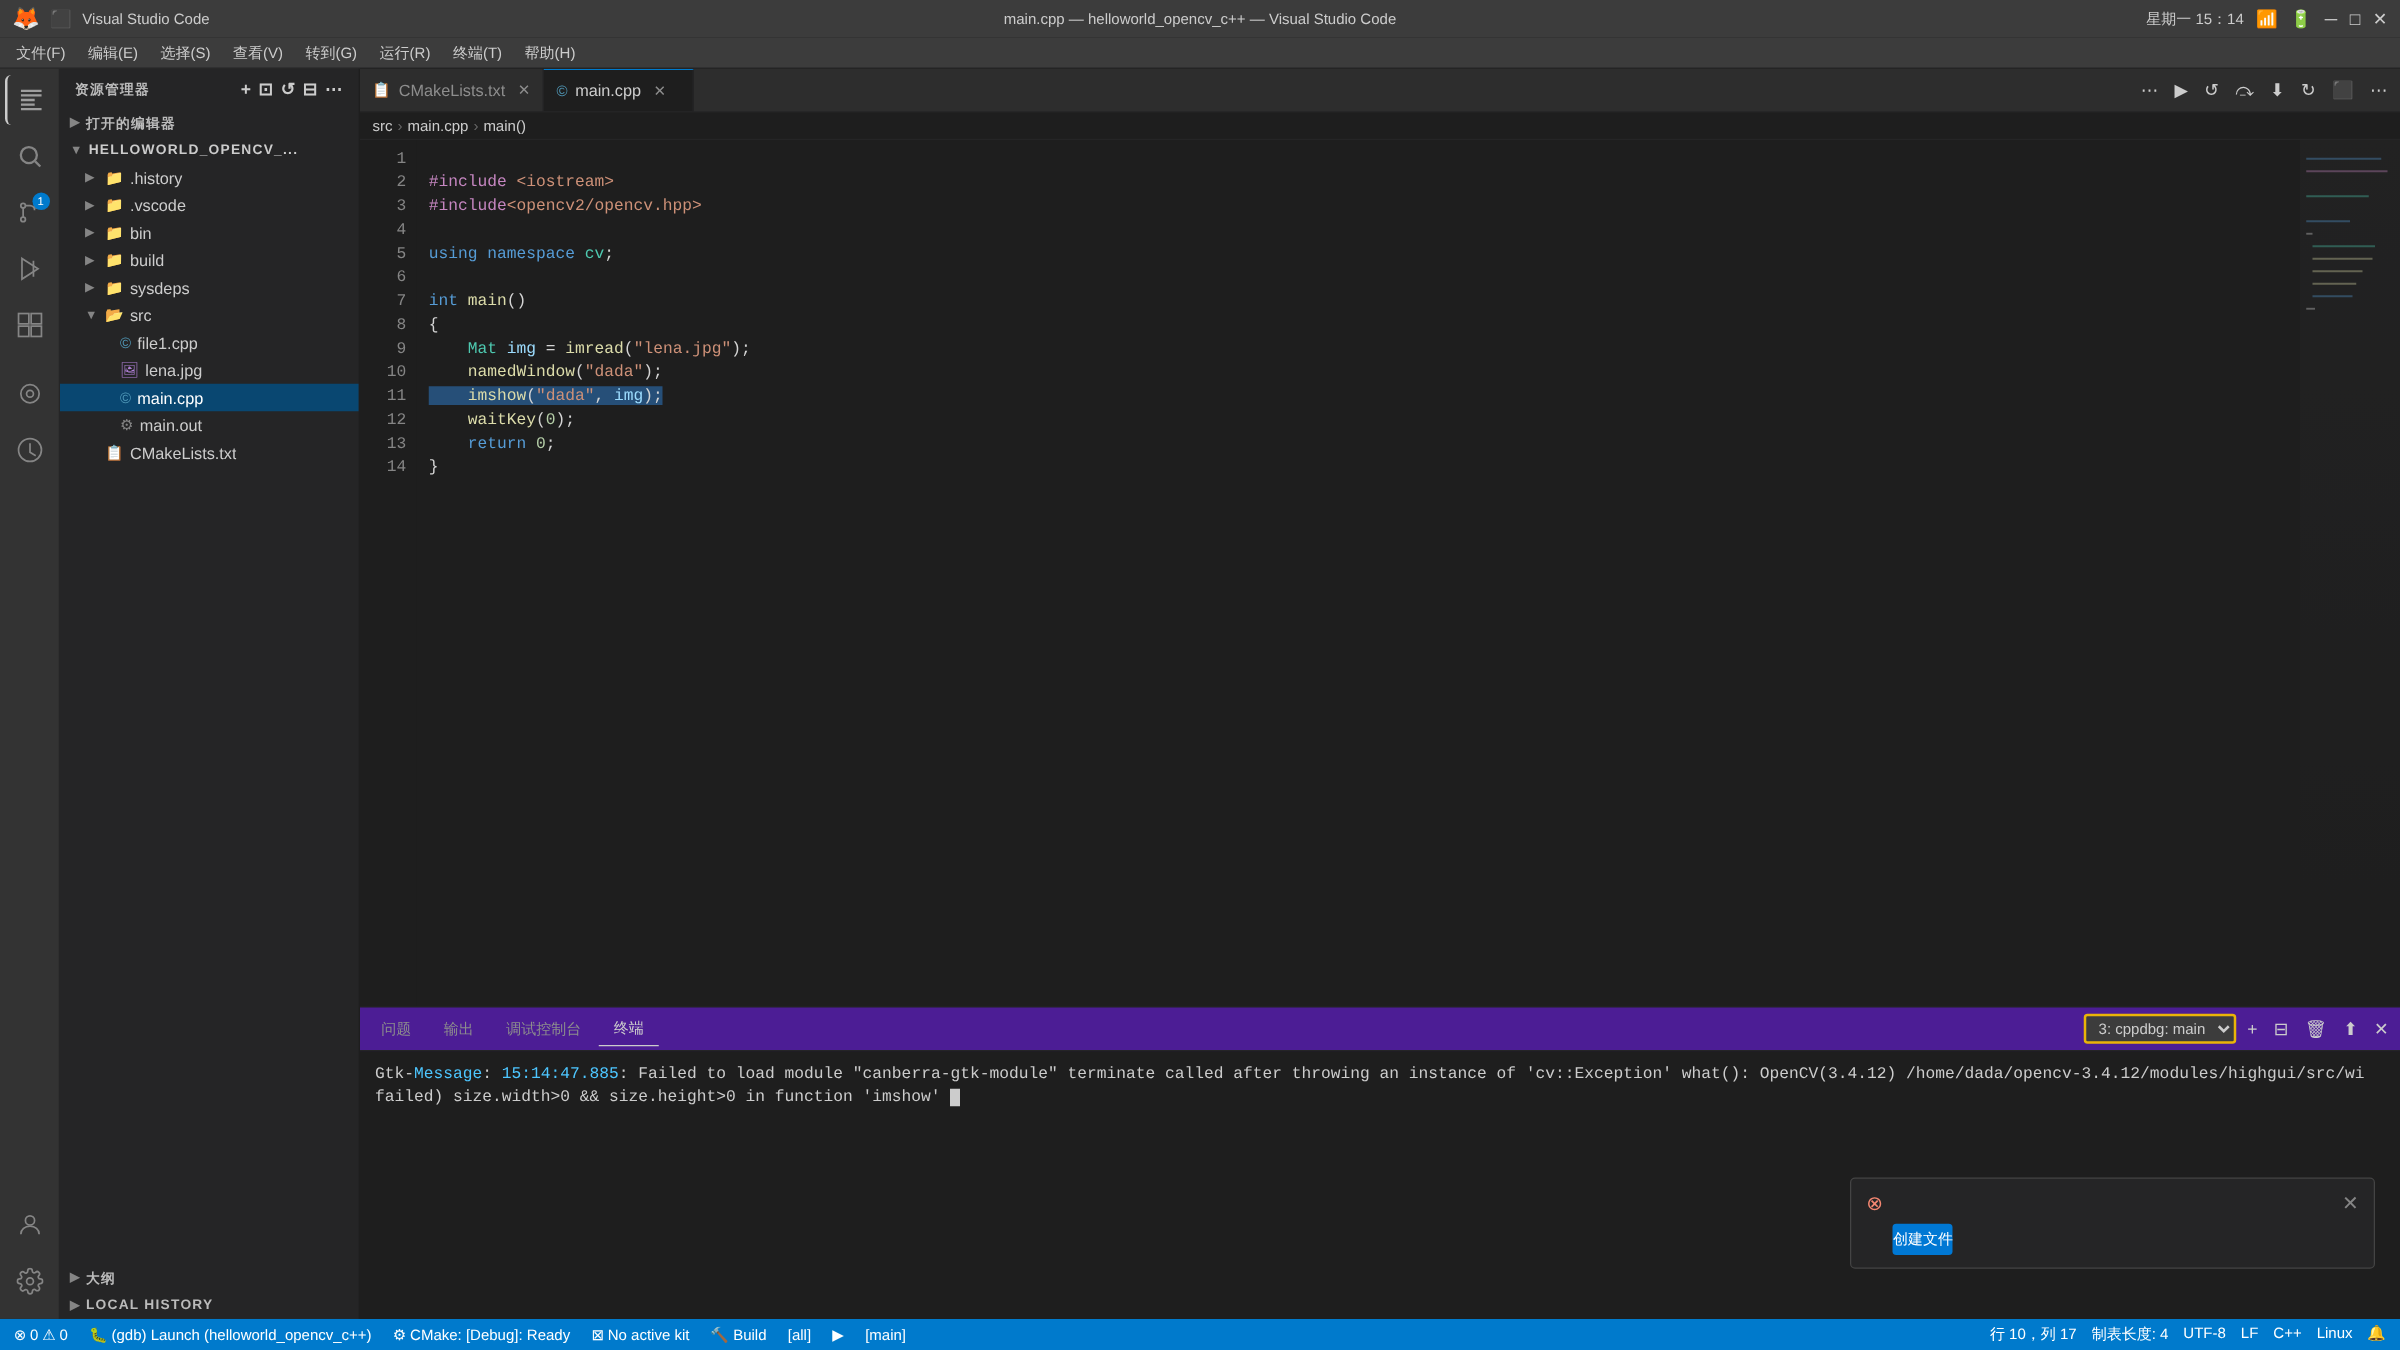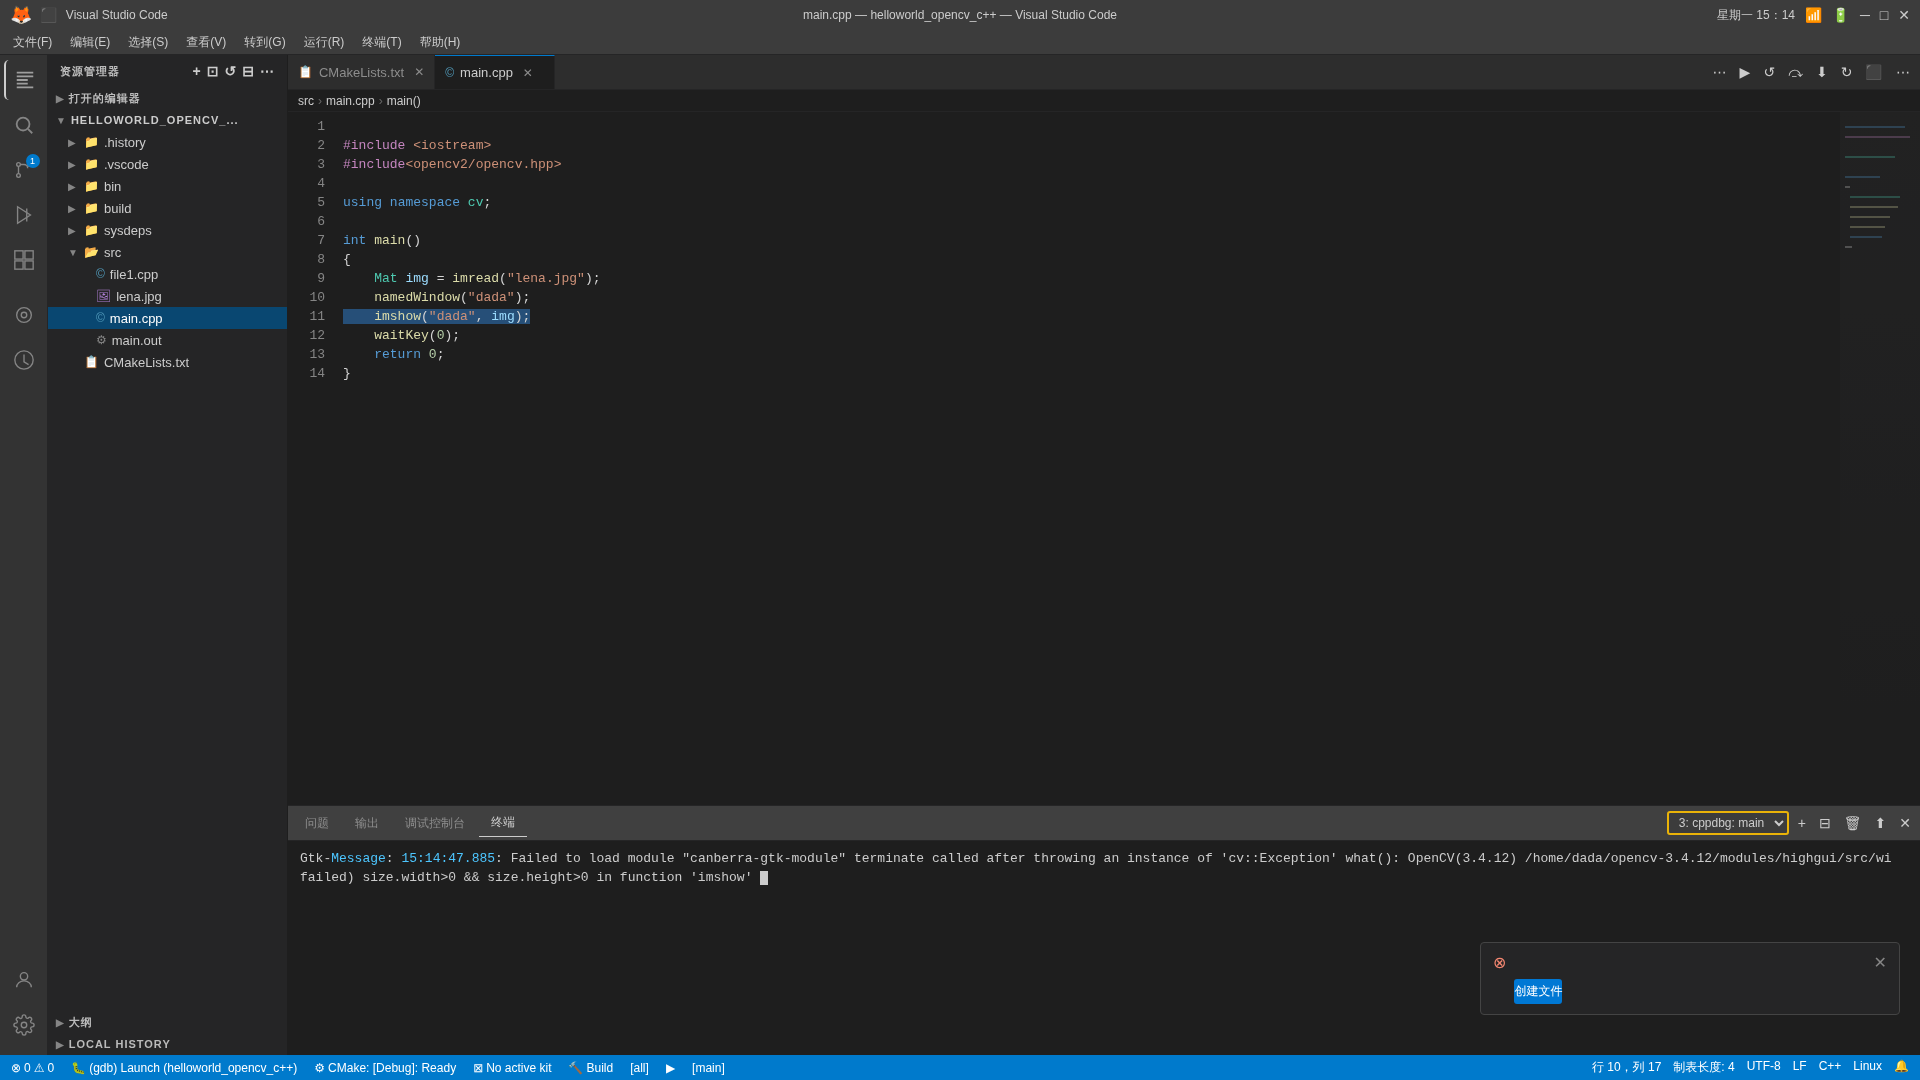--- a/index.html
+++ b/index.html
@@ -271,21 +271,21 @@
     
     #panel {
       height: 250px;
       background: #1e1e1e;
       border-top: 1px solid #252526;
       display: flex;
       flex-direction: column;
     }
     #panel-tabs {
       height: 35px;
-      background: #404040;
+      background: #4c1d95;
       display: flex;
       align-items: center;
       padding: 16px 5px;
       gap: 2px;
       border-bottom: 1px solid #252526;
     }
     .panel-tab {
       padding: 5px 12px;
       font-size: 12px;
       cursor: pointer;

